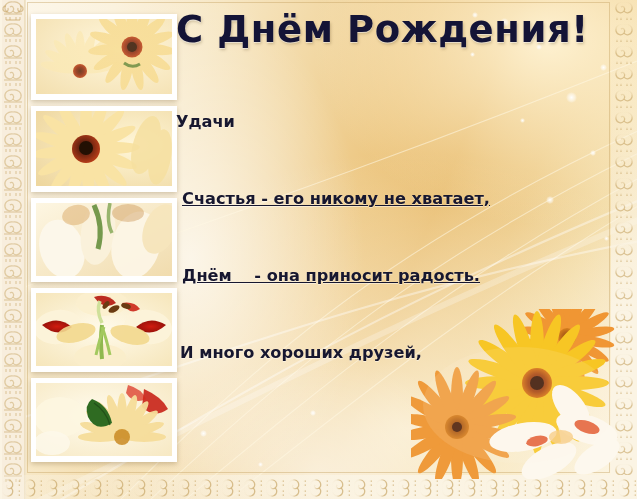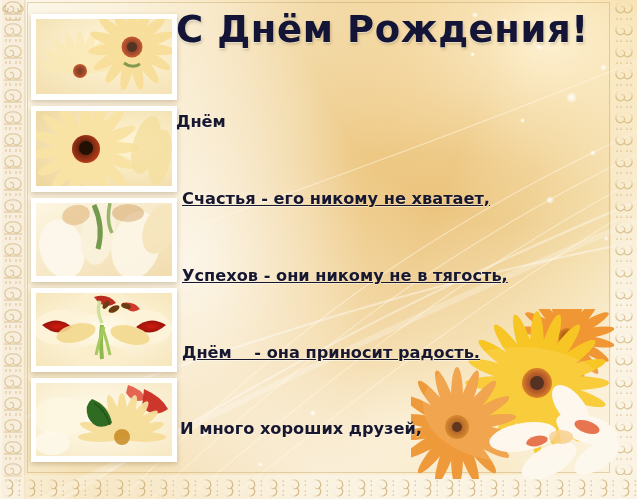--- a/index.html
+++ b/index.html
@@ -609,23 +609,22 @@
         </g>
       </g>
 
       <ellipse cx="108" cy="96" rx="96" ry="58" fill="#fff8e6" opacity=".12"></ellipse>
     </svg>
   </div>
 
   <div class="title">С Днём Рождения!</div>
 
   <div class="poem">
-    <span class="ln i0">Днём</span>
+    <span class="ln i0">Удачи</span>
     <span class="ln i1">Счастья - его никому не хватает,</span>
-    <span class="ln i1">Успехов - они никому не в тягость,</span>
     <span class="ln i1">Днём    - она приносит радость.</span>
     <span class="ln i2">И много хороших друзей,</span>
     
     
     
     
     
     
     
     

